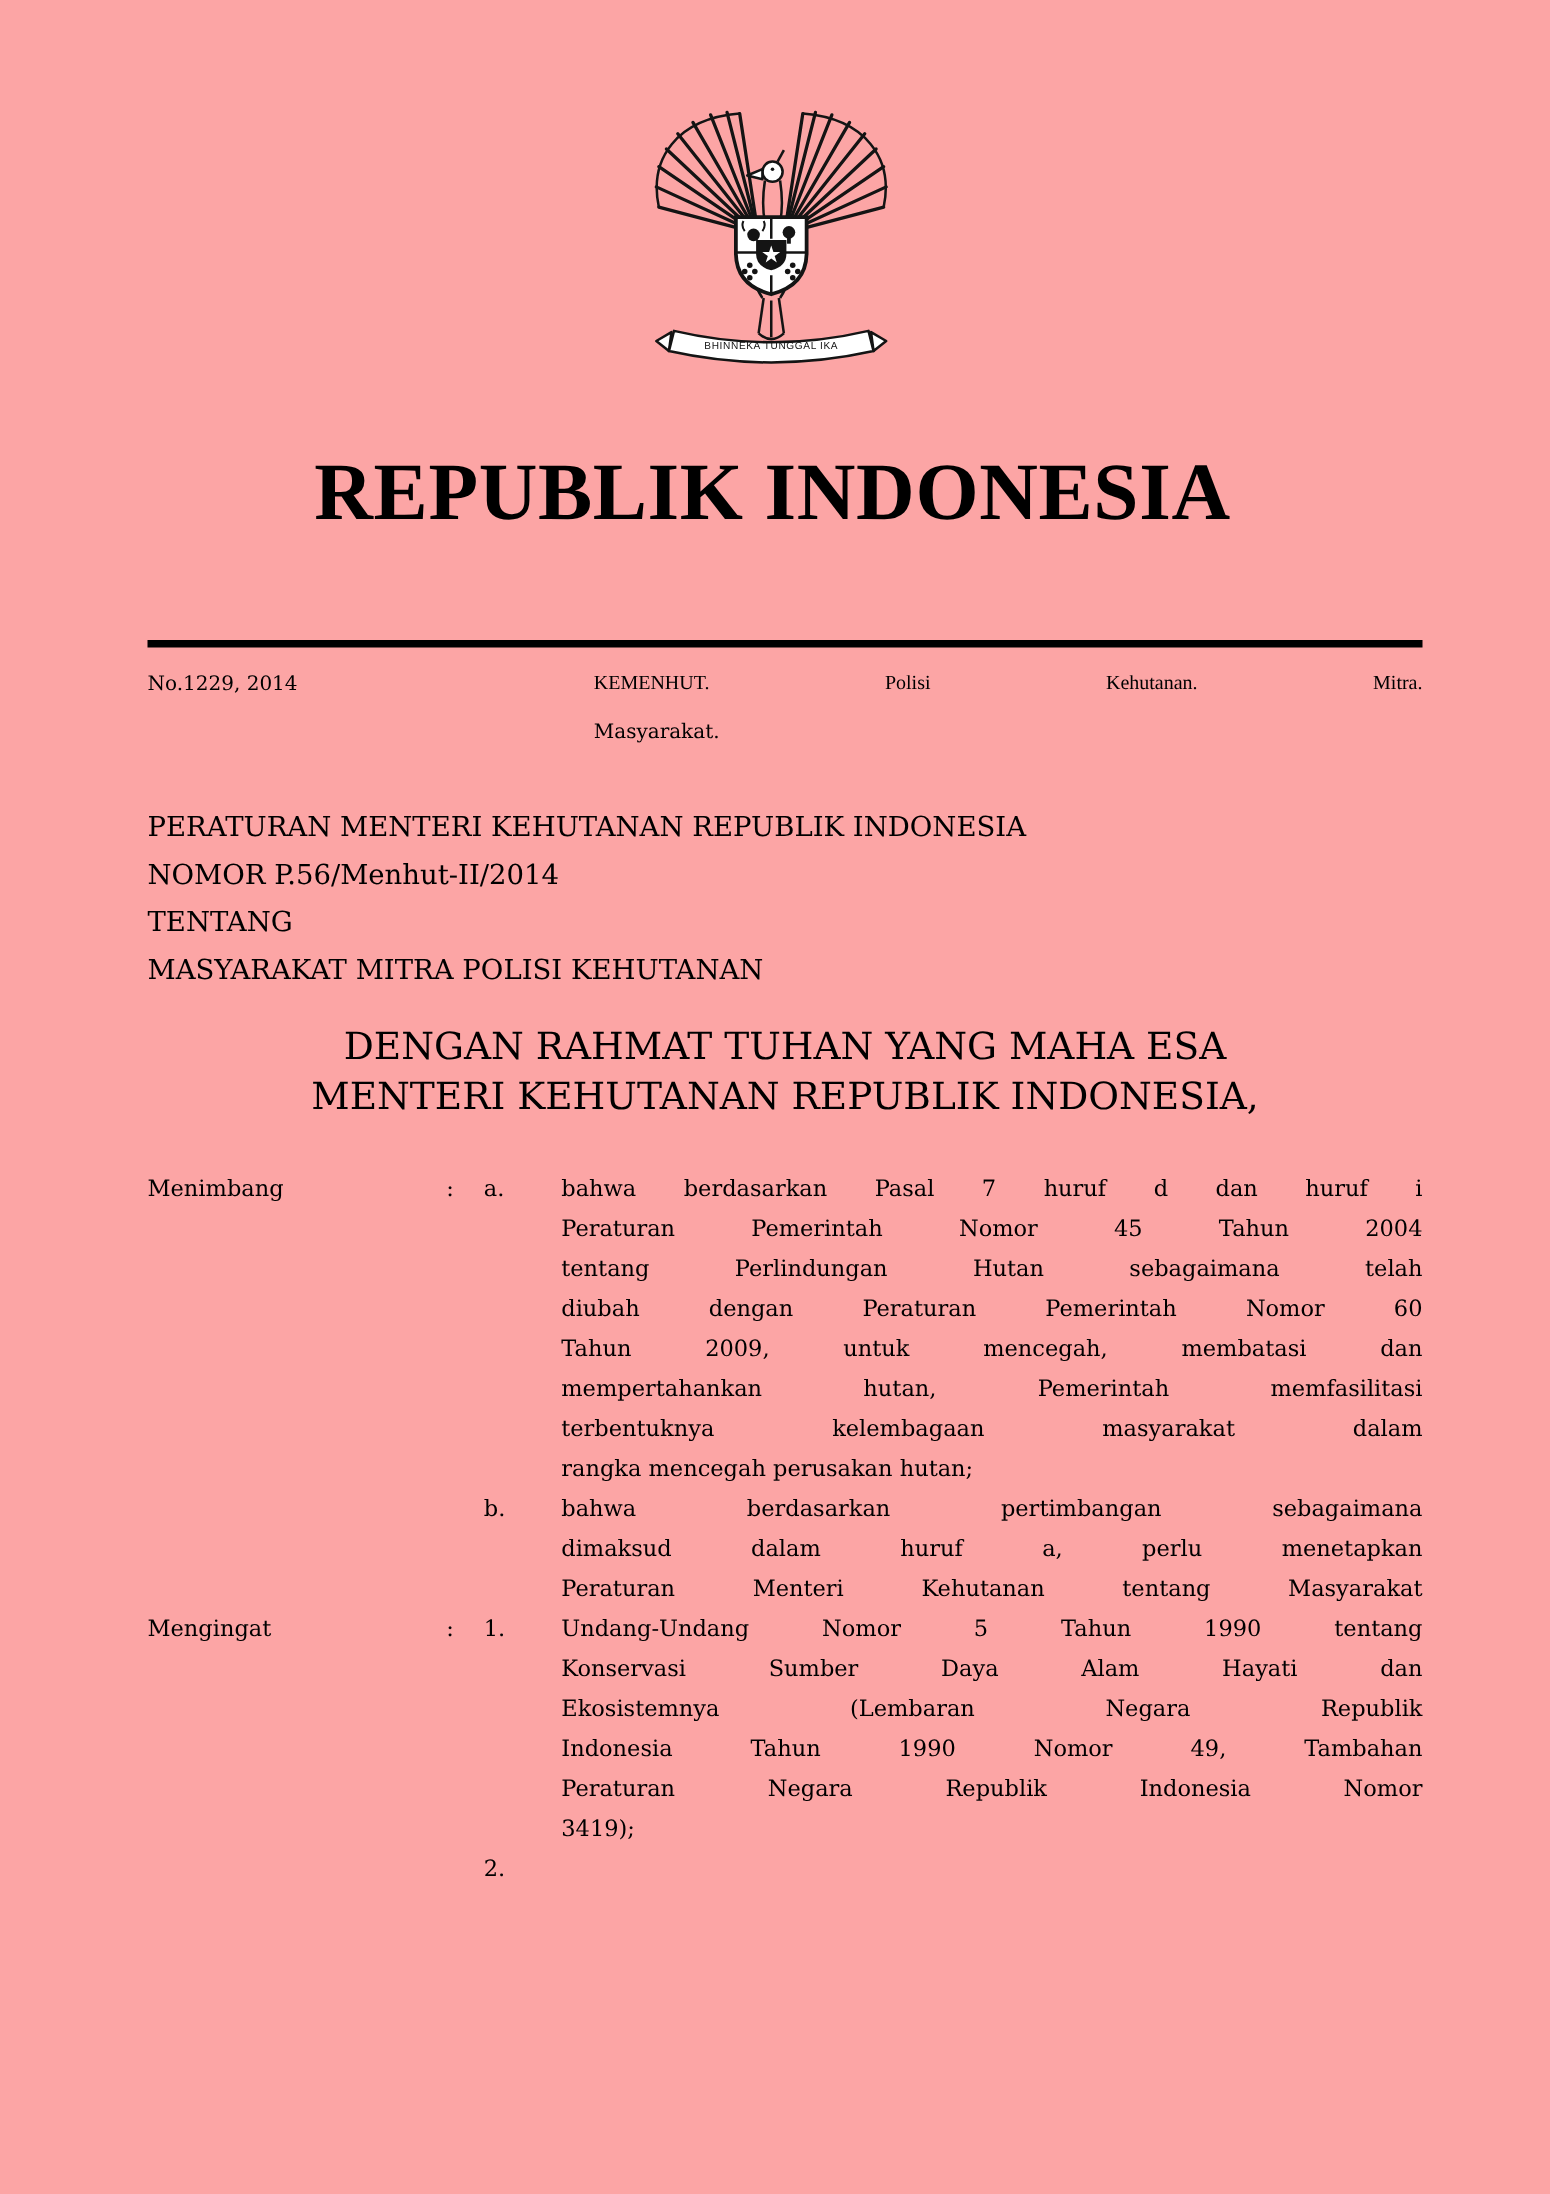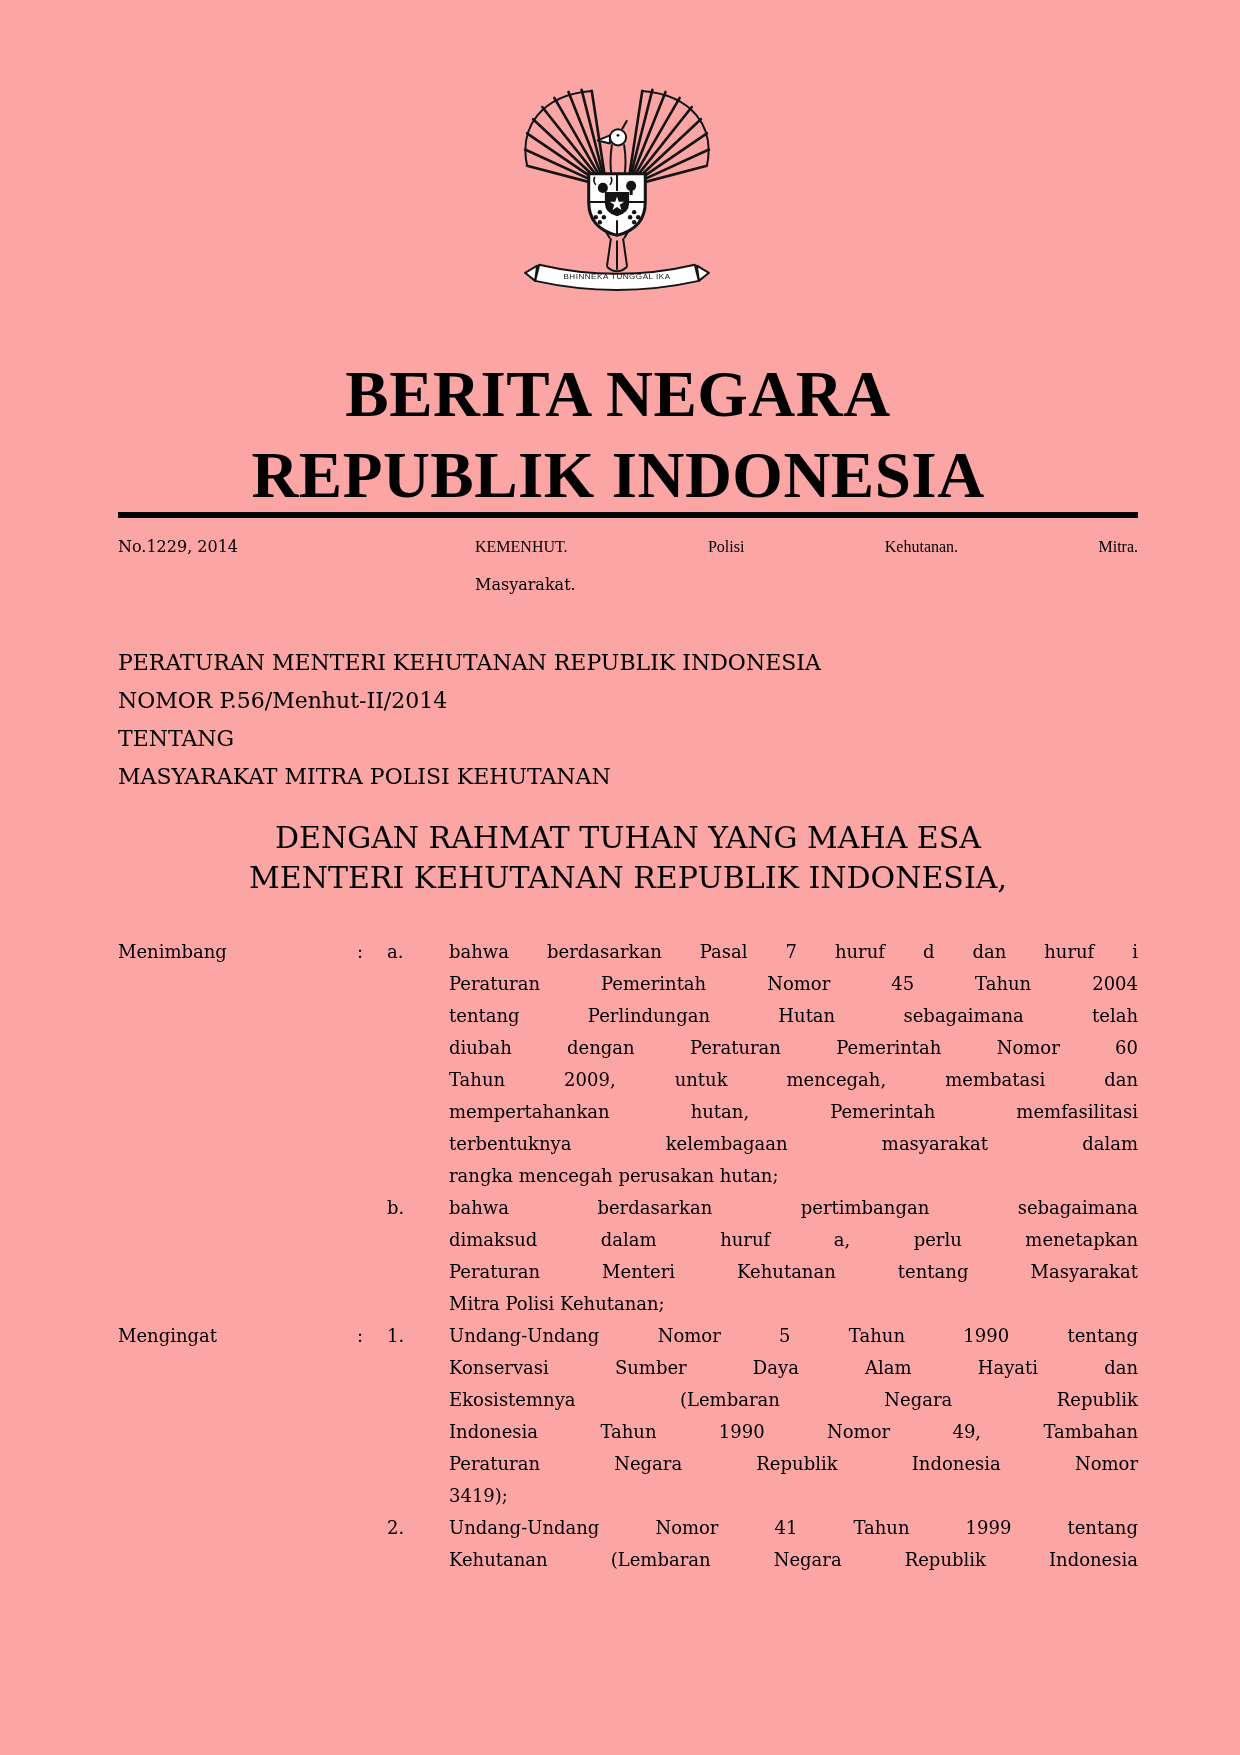--- a/index.html
+++ b/index.html
@@ -137,21 +137,20 @@
       <polygon fill="#ffffff" points="95,108.5 96.7,113.6 102.1,113.6 97.7,116.8 99.4,121.9 95,118.8 90.6,121.9 92.3,116.8 87.9,113.6 93.3,113.6"></polygon>
 
       <polygon points="14,192 4,184 16,177" fill="#ffffff" stroke="#141414" stroke-width="2" stroke-linejoin="round"></polygon>
       <polygon points="176,192 186,184 174,177" fill="#ffffff" stroke="#141414" stroke-width="2" stroke-linejoin="round"></polygon>
       <path d="M14,192 Q95,210 176,192 L172,176 Q95,194 18,176 Z" fill="#ffffff" stroke="#141414" stroke-width="2" stroke-linejoin="round"></path>
       <text x="95" y="190" text-anchor="middle" font-size="8" letter-spacing="0.5" font-family="Liberation Sans, sans-serif" fill="#141414">BHINNEKA TUNGGAL IKA</text>
     </svg>
   </div>
 
   <h1 class="gazette-title">
-    <span>BERITA NEGARA</span>
     <span>REPUBLIK INDONESIA</span>
   </h1>
 
   <div class="title-rule"></div>
 
   <div class="masthead">
     <div class="m-number">No.1229, 2014</div>
     <div class="m-subject">
       <div class="m-line1">KEMENHUT. Polisi Kehutanan. Mitra.</div>
       <div class="m-line2">Masyarakat.</div>
@@ -187,40 +186,35 @@
         </div>
       </div>
       <div class="clause-row">
         <div class="c-label"></div>
         <div class="c-colon"></div>
         <div class="c-marker">b.</div>
         <div class="c-text">
           <div class="line">bahwa berdasarkan pertimbangan sebagaimana</div>
           <div class="line">dimaksud dalam huruf a, perlu menetapkan</div>
           <div class="line">Peraturan Menteri Kehutanan tentang Masyarakat</div>
-          <div class="line last">Mitra Polisi Kehutanan;</div>
         </div>
       </div>
       <div class="clause-row">
         <div class="c-label">Mengingat</div>
         <div class="c-colon">:</div>
         <div class="c-marker">1.</div>
         <div class="c-text">
           <div class="line">Undang-Undang Nomor 5 Tahun 1990 tentang</div>
           <div class="line">Konservasi Sumber Daya Alam Hayati dan</div>
           <div class="line">Ekosistemnya (Lembaran Negara Republik</div>
           <div class="line">Indonesia Tahun 1990 Nomor 49, Tambahan</div>
           <div class="line">Peraturan Negara Republik Indonesia Nomor</div>
           <div class="line last">3419);</div>
         </div>
       </div>
       <div class="clause-row">
         <div class="c-label"></div>
         <div class="c-colon"></div>
         <div class="c-marker">2.</div>
-        <div class="c-text">
-          <div class="line">Undang-Undang Nomor 41 Tahun 1999 tentang</div>
-          <div class="line">Kehutanan (Lembaran Negara Republik Indonesia</div>
-        </div>
       </div>
     </div>
 
 </div>
 
 </body></html>

